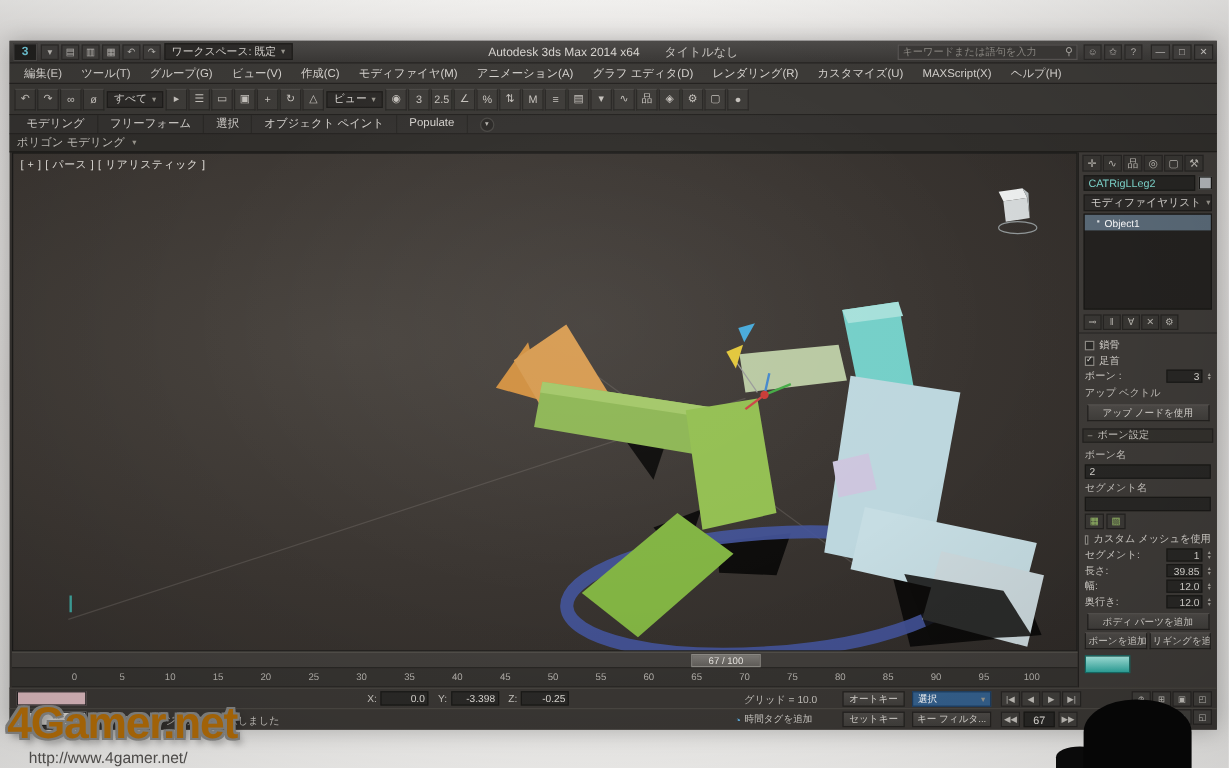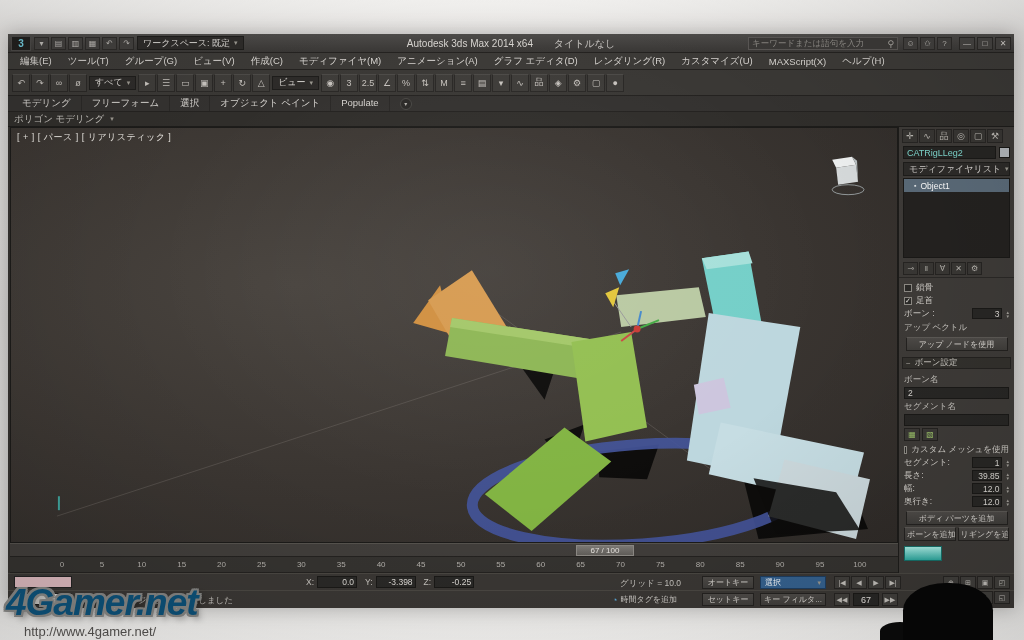--- a/index.html
+++ b/index.html
@@ -153,21 +153,21 @@
   .timetag { position:absolute; left:604px; top:2px; display:flex; align-items:center; gap:3px;
     height:13px; font-size:8px; color:#cfccc7; }
   .clockicon { font-style:normal; color:#5aa7d8; font-size:9px; }
   .navgrid { position:absolute; right:4px; top:3px; display:grid; grid-template-columns:repeat(4,16px);
     grid-auto-rows:14px; gap:1px; }
 
   
   .vignette { position:absolute; left:0; top:0; width:1024px; height:640px; pointer-events:none;
     background:radial-gradient(ellipse at 48% 42%, rgba(255,255,255,0.05) 0%, rgba(0,0,0,0) 45%, rgba(0,0,0,0.14) 100%); z-index:40; }
   .watermark { position:absolute; left:6px; top:582px; z-index:50; }
-  .wm-title { font-size:37px; font-weight:bold; font-style:italic; color:#0c4a6e; letter-spacing:-1px;
+  .wm-title { font-size:37px; font-weight:bold; color:#a16207; letter-spacing:-1px;
     text-shadow:2px 0 0 #7a7a78, -2px 0 0 #7a7a78, 0 2px 0 #7a7a78, 0 -2px 0 #7a7a78,
       2px 2px 0 #7a7a78, -2px -2px 0 #7a7a78, 2px -2px 0 #7a7a78, -2px 2px 0 #7a7a78, 4px 4px 6px rgba(0,0,0,.35); }
   .wm-url { margin-left:18px; font-size:13px; color:#4c4a48; }
   .silhouette { position:absolute; left:903px; top:583px; width:90px; height:57px; background:#060606;
     border-radius:48% 48% 0 0; z-index:60; }
   .silhouette2 { position:absolute; left:880px; top:622px; width:40px; height:18px; background:#0a0a0a;
     border-radius:60% 60% 0 0; z-index:60; }
 </style>
 </head>
 <body>

